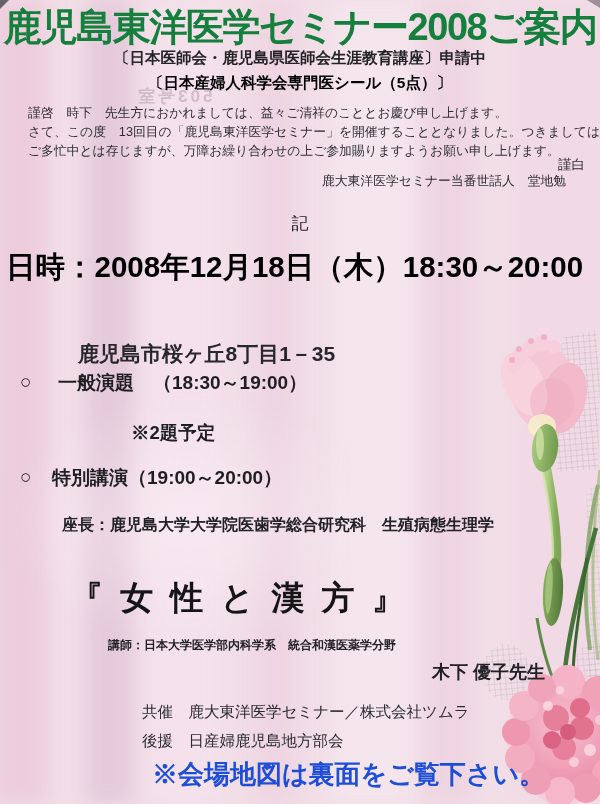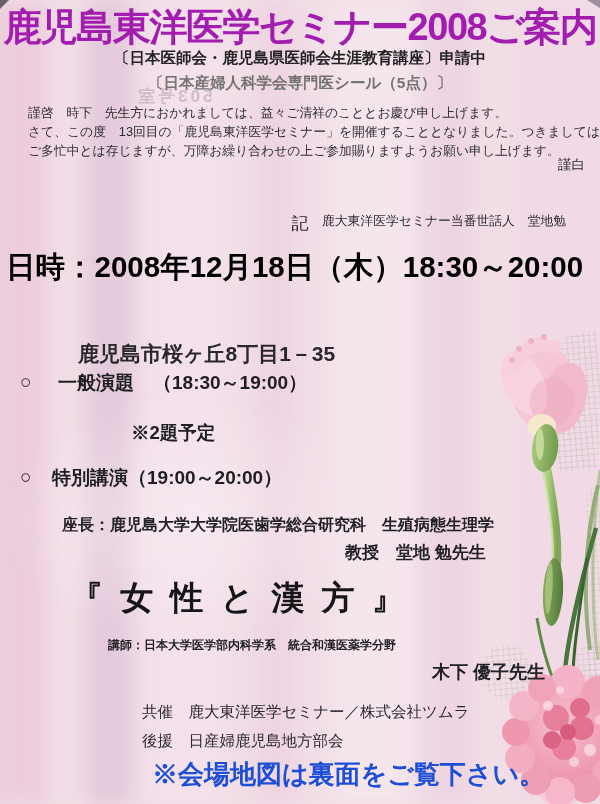--- a/index.html
+++ b/index.html
@@ -24,27 +24,27 @@
     filter:blur(6px);pointer-events:none;}
   .corner{position:absolute;opacity:.8;}
   .corner.tl{left:0;top:0;width:9px;height:9px;background:#45434c;clip-path:polygon(0 0,100% 0,0 100%);}
   .corner.tr{right:0;top:0;width:13px;height:8px;background:#575160;clip-path:polygon(0 0,100% 0,100% 100%);opacity:.55;}
   .bleed{
     position:absolute;left:135px;top:85px;font-size:17px;font-weight:bold;
     color:rgba(174,152,175,.5);transform:scaleX(-1);letter-spacing:3px;white-space:nowrap;
   }
   .txt{position:absolute;white-space:nowrap;z-index:3;}
   .center{left:0;right:0;text-align:center;}
-  .title{top:2px;font-size:38px;font-weight:900;letter-spacing:-1.5px;color:#a21caf;}
+  .title{top:2px;font-size:38px;font-weight:900;letter-spacing:-1.5px;color:#15803d;}
   .sub1{top:48px;font-size:15.5px;font-weight:700;color:#232326;}
-  .sub2{top:73px;font-size:15.5px;font-weight:700;color:#737373;}
+  .sub2{top:73px;font-size:15.5px;font-weight:700;color:#000000;}
   .greet{position:absolute;left:28px;top:104px;z-index:3;font-size:12.8px;line-height:18.8px;color:#2e2e32;}
   .greet div{white-space:nowrap;}
   .closing{left:558px;top:156px;font-size:13.5px;color:#2e2e32;}
-  .sig{left:322px;top:173px;font-size:12.8px;color:#2e2e32;margin-top:40px;}
+  .sig{left:322px;top:173px;font-size:12.8px;color:#2e2e32;}
   .record{top:212px;font-size:17px;color:#232326;}
   .datetime{left:6px;top:248px;font-size:29.5px;font-weight:800;color:#000000;}
   .venue{left:5px;top:292px;font-size:30px;font-weight:800;color:#1a1a1d;}
   .address{left:78px;top:340px;font-size:21px;font-weight:700;color:#28282c;}
   .bullet{font-size:19px;font-weight:700;}
   .bullet1{left:20px;top:371px;}
   .label1{left:58px;top:370px;font-size:19px;font-weight:700;}
   .note{left:131px;top:420px;font-size:18.5px;font-weight:700;}
   .bullet2{left:20px;top:466px;}
   .label2{left:52px;top:465px;font-size:19px;font-weight:700;}
@@ -192,21 +192,20 @@
   <div class="txt datetime">日時：2008年12月18日（木）18:30～20:00</div>
   <div class="txt address">鹿児島市桜ヶ丘8丁目1－35</div>
 
   <div class="txt bullet bullet1">○</div>
   <div class="txt label1">一般演題　（18:30～19:00）</div>
   <div class="txt note">※2題予定</div>
   <div class="txt bullet bullet2">○</div>
   <div class="txt label2">特別講演（19:00～20:00）</div>
 
   <div class="txt chair1">座長：鹿児島大学大学院医歯学総合研究科　生殖病態生理学</div>
-  <div class="txt chair2">教授　堂地 勉先生</div>
 
   <div class="txt lecture">『 女 性 と 漢 方 』</div>
 
   <div class="txt lect1">講師：日本大学医学部内科学系　統合和漢医薬学分野</div>
   <div class="txt lect2">木下 優子先生</div>
 
   <div class="txt cohost">共催　鹿大東洋医学セミナー／株式会社ツムラ</div>
   <div class="txt support">後援　日産婦鹿児島地方部会</div>
   <div class="txt mapnote">※会場地図は裏面をご覧下さい。</div>
 

